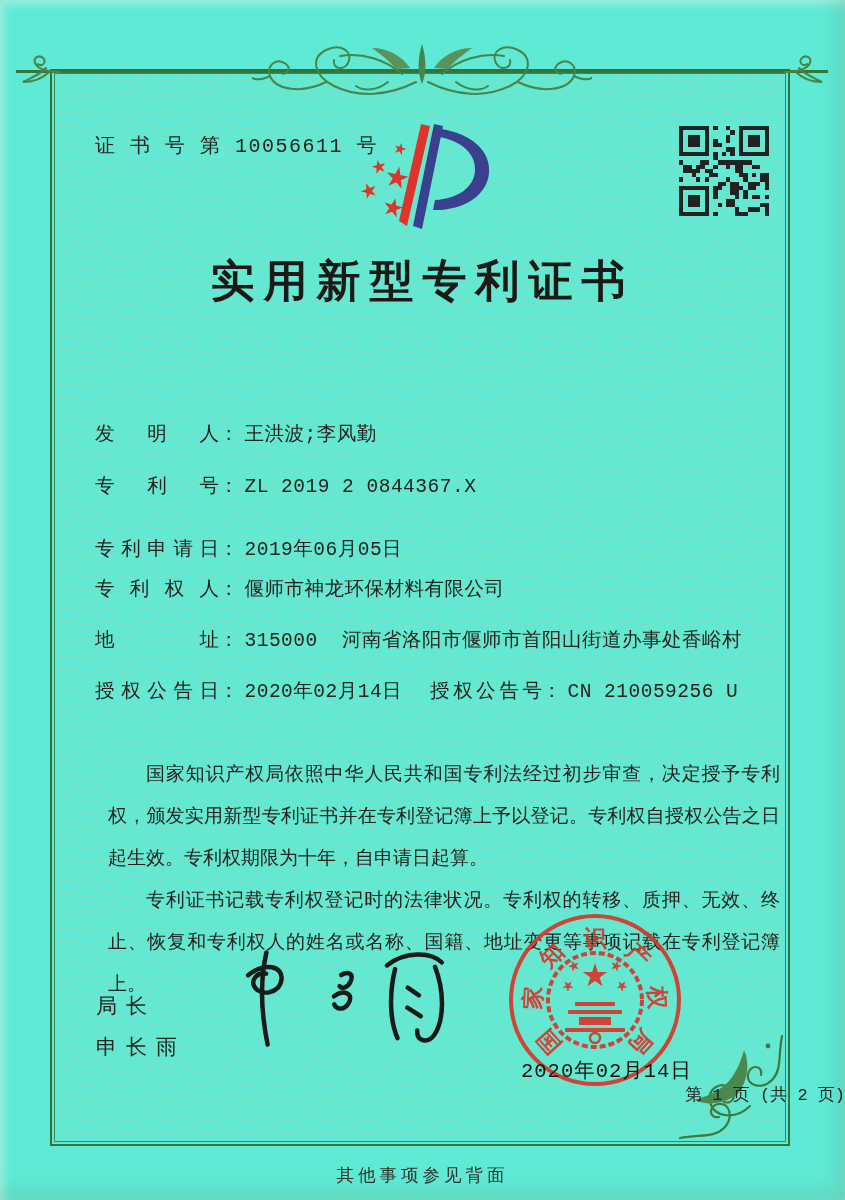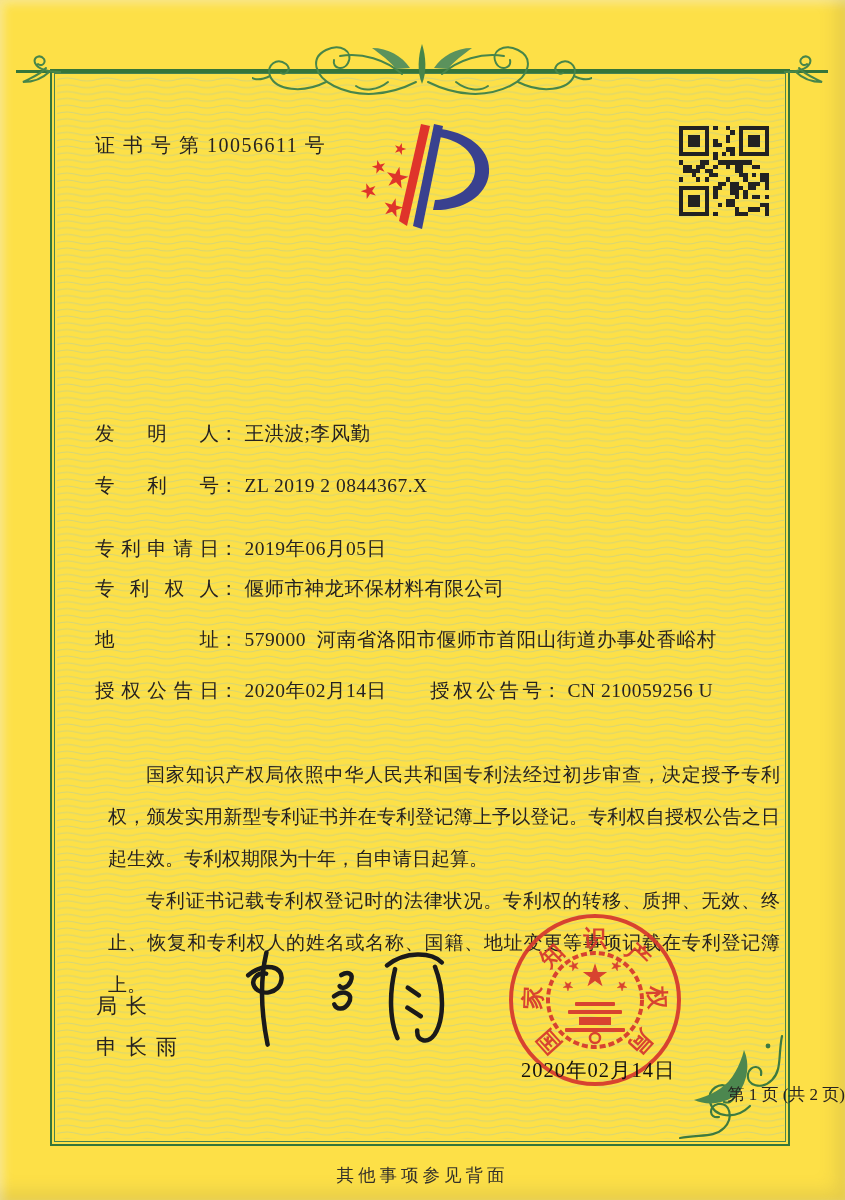--- a/index.html
+++ b/index.html
@@ -1,20 +1,20 @@
 <!DOCTYPE html>
 <html><head>
 <meta charset="utf-8">
 <style>
   html,body{margin:0;padding:0;}
   .page{
     position:relative;width:845px;height:1200px;overflow:hidden;
-    background:#fde047;
+    background:#5eead4;
     box-shadow:inset -8px -8px 18px rgba(120,110,85,.18), inset 4px 4px 10px rgba(255,255,255,.4);
-    font-family:Liberation Serif, serif;color:#262220;
+    font-family:Liberation Mono, monospace;color:#262220;
   }
   
   .top-rule{position:absolute;left:16px;top:70px;width:812px;height:2.5px;background:#35753a;}
   .frame{position:absolute;left:50px;top:69px;width:740px;height:1077px;border:2.5px solid #35753a;box-sizing:border-box;}
   .frame-inner{position:absolute;inset:2px;border:1px solid #4a8350;}
   .guilloche{position:absolute;left:57px;top:76px;z-index:0;}
   .orn-top{position:absolute;left:252px;top:41px;z-index:2;}
   .orn-end{position:absolute;top:55px;z-index:2;}
   .orn-end.left{left:15px;}
   .orn-end.right{left:784px;transform:scaleX(-1);}
@@ -328,35 +328,36 @@
       <rect x="4" y="20" width="1" height="1"></rect>
       <rect x="5" y="20" width="1" height="1"></rect>
       <rect x="6" y="20" width="1" height="1"></rect>
       <rect x="8" y="20" width="1" height="1"></rect>
       <rect x="13" y="20" width="1" height="1"></rect>
       <rect x="14" y="20" width="1" height="1"></rect>
       <rect x="15" y="20" width="1" height="1"></rect>
       <rect x="20" y="20" width="1" height="1"></rect>
     </svg>
 
+  <div class="title">实用新型专利证书</div>
 
   <div class="field-row" style="top:420px">
     <span class="flabel">发明人</span><span class="fcolon">：</span><span class="fvalue">王洪波;李风勤</span>
   </div>
   <div class="field-row" style="top:472px">
     <span class="flabel">专利号</span><span class="fcolon">：</span><span class="fvalue">ZL 2019 2 0844367.X</span>
   </div>
   <div class="field-row" style="top:535px">
     <span class="flabel">专利申请日</span><span class="fcolon">：</span><span class="fvalue">2019年06月05日</span>
   </div>
   <div class="field-row" style="top:575px">
     <span class="flabel">专利权人</span><span class="fcolon">：</span><span class="fvalue">偃师市神龙环保材料有限公司</span>
   </div>
   <div class="field-row" style="top:626px">
-    <span class="flabel">地址</span><span class="fcolon">：</span><span class="fvalue">579000  河南省洛阳市偃师市首阳山街道办事处香峪村</span>
+    <span class="flabel">地址</span><span class="fcolon">：</span><span class="fvalue">315000  河南省洛阳市偃师市首阳山街道办事处香峪村</span>
   </div>
   <div class="field-row" style="top:677px">
     <span class="flabel">授权公告日</span><span class="fcolon">：</span><span class="fvalue">2020年02月14日</span>
     <span class="grant-no">
       <span class="flabel">授权公告号</span><span class="fcolon">：</span><span class="fvalue">CN 210059256 U</span>
     </span>
   </div>
 
   <div class="body-text">
     <p>国家知识产权局依照中华人民共和国专利法经过初步审查，决定授予专利权，颁发实用新型专利证书并在专利登记簿上予以登记。专利权自授权公告之日起生效。专利权期限为十年，自申请日起算。</p>

